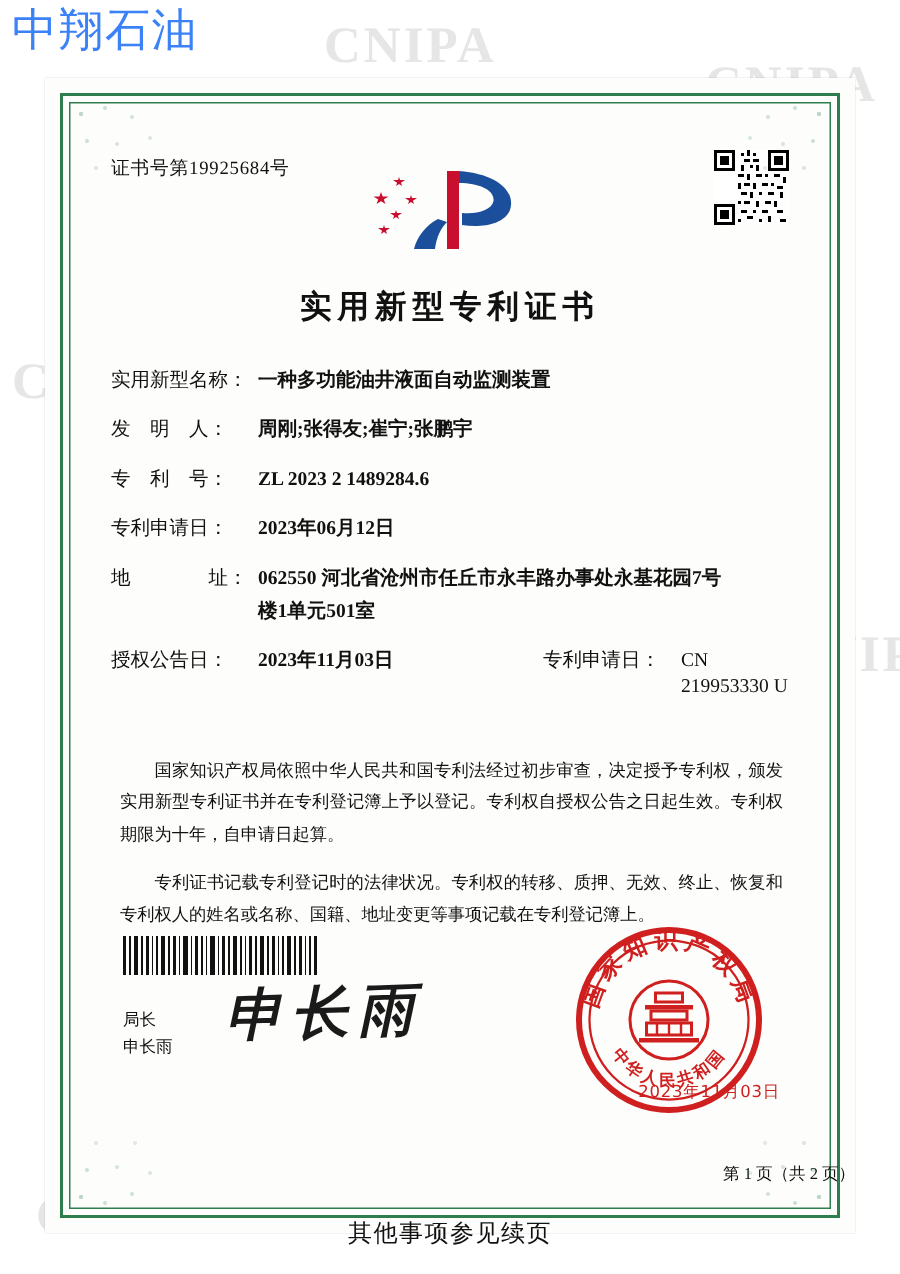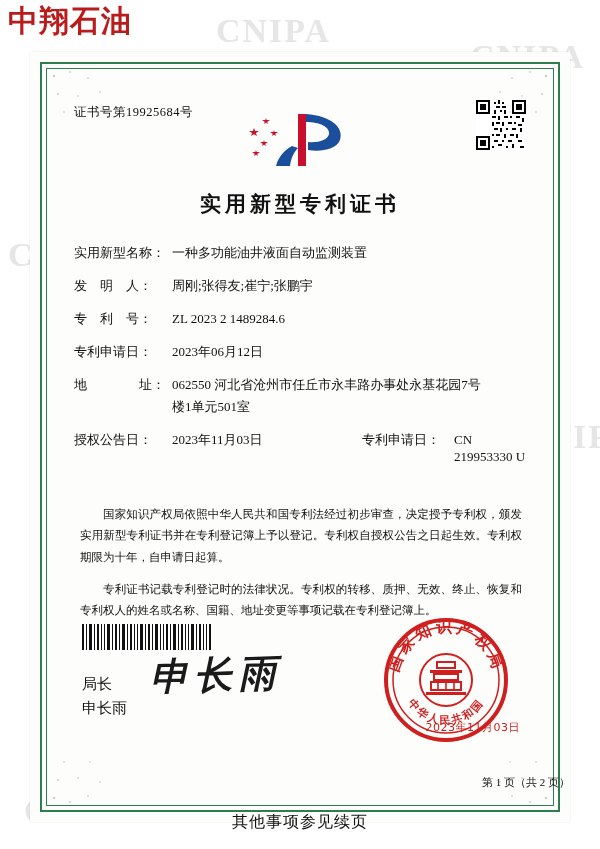--- a/index.html
+++ b/index.html
@@ -21,23 +21,23 @@
     letter-spacing:2px;
     user-select:none;
     pointer-events:none;
     z-index:0;
   }
 
   
   .logo{
     position:absolute;left:8px;top:6px;z-index:30;
     font-family:"DejaVu Sans", sans-serif;
-    font-weight:bold;
+    font-weight:normal;
     font-size:30px;
-    color:#b91c1c;
+    color:#3b82f6;
     letter-spacing:1px;
     line-height:1;
   }
 
   
   .sheet{
     position:absolute;
     left:30px;top:52px;
     width:540px;height:770px;
     background:#fdfdfb;
@@ -112,21 +112,21 @@
     align-items:flex-start;
     margin-bottom:15.5px;
     line-height:1.35;
   }
   .lbl{
     width:98px;
     flex:0 0 98px;
     letter-spacing:0px;
     white-space:nowrap;
   }
-  .val{flex:1;}
+  .val{flex:1;font-weight:bold;}
   .val .l2{display:block;margin-top:4px;}
   .row.two .val{flex:0 0 190px;}
   .row.two .lbl2{
     flex:0 0 92px;
     white-space:nowrap;
   }
   .row.two .val2{flex:1;}
 
   
   .paras{
@@ -139,21 +139,21 @@
 
   
   .barcode{
     position:absolute;left:52px;top:572px;
     width:130px;height:26px;
   }
 
   
   .sig-label{
     position:absolute;left:52px;top:620px;
-    font-size:15px;color:#111;line-height:1.6;
+    font-size:11px;color:#111;line-height:1.6;
   }
   .sig-script{
     position:absolute;left:120px;top:598px;
     font-family:"DejaVu Serif", serif;
     font-style:italic;
     font-weight:bold;
     font-size:38px;
     color:#1a1a1a;
     letter-spacing:6px;
     transform:rotate(-2deg);

